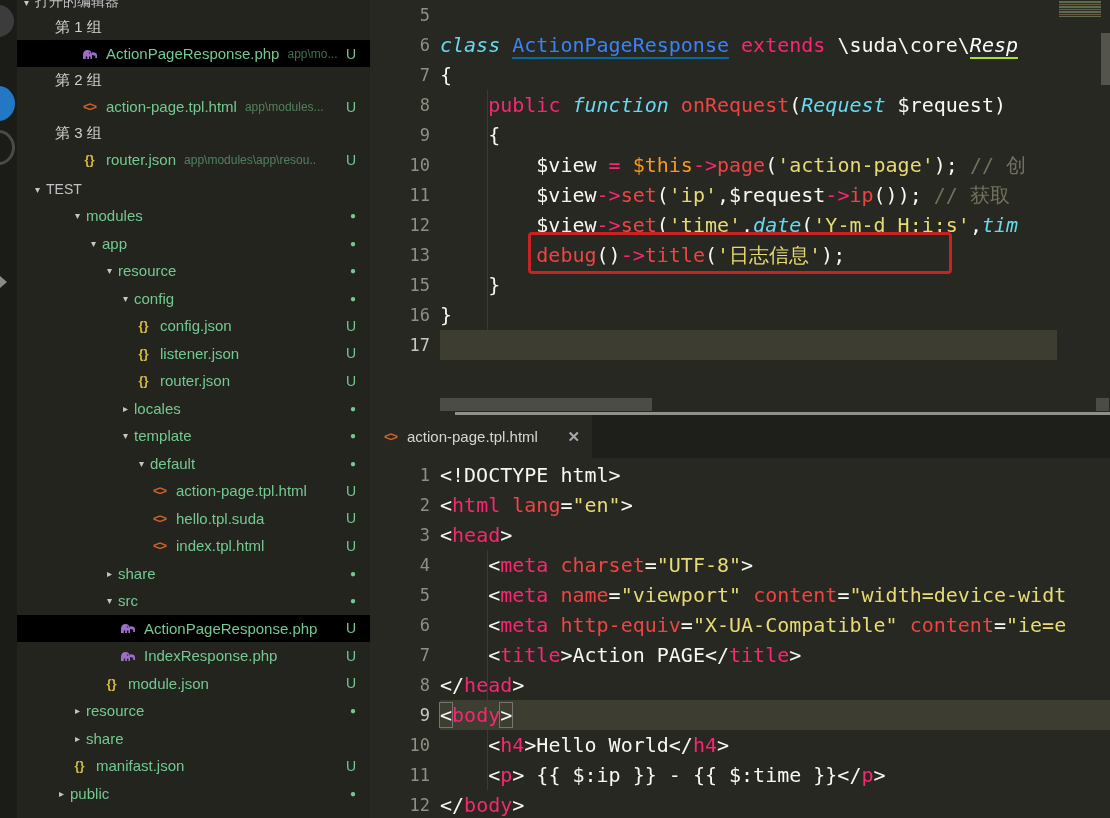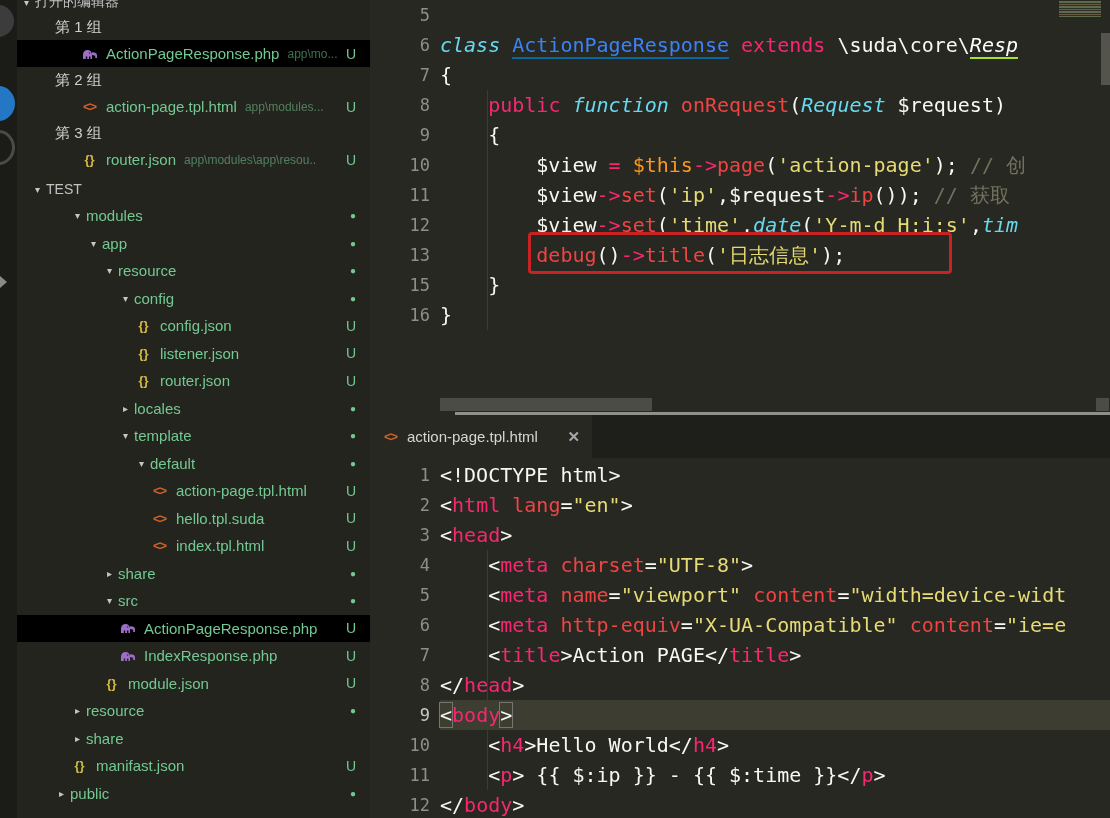--- a/index.html
+++ b/index.html
@@ -292,20 +292,24 @@
           <span class="code"><span class="tw">        </span><span class="tg">debug</span><span class="tw">()</span><span class="tp">-&gt;</span><span class="tg">title</span><span class="tw">(</span><span class="ty">'日志信息'</span><span class="tw">);</span></span>
         </div>
         <div class="cl">
           <span class="ln">15</span>
           <span class="code"><span class="tw">    }</span></span>
         </div>
         <div class="cl">
           <span class="ln">16</span>
           <span class="code"><span class="tw">}</span></span>
         </div>
+        <div class="cl hl">
+          <span class="ln">17</span>
+          <span class="code"></span>
+        </div>
       </div>
 
     <div class="sash"></div>
 
     <div class="tabbar">
       <div class="tab">
         <span class="icon html">&lt;&gt;</span>
         <span>action-page.tpl.html</span>
         <span class="tab-close">✕</span>
       </div>

